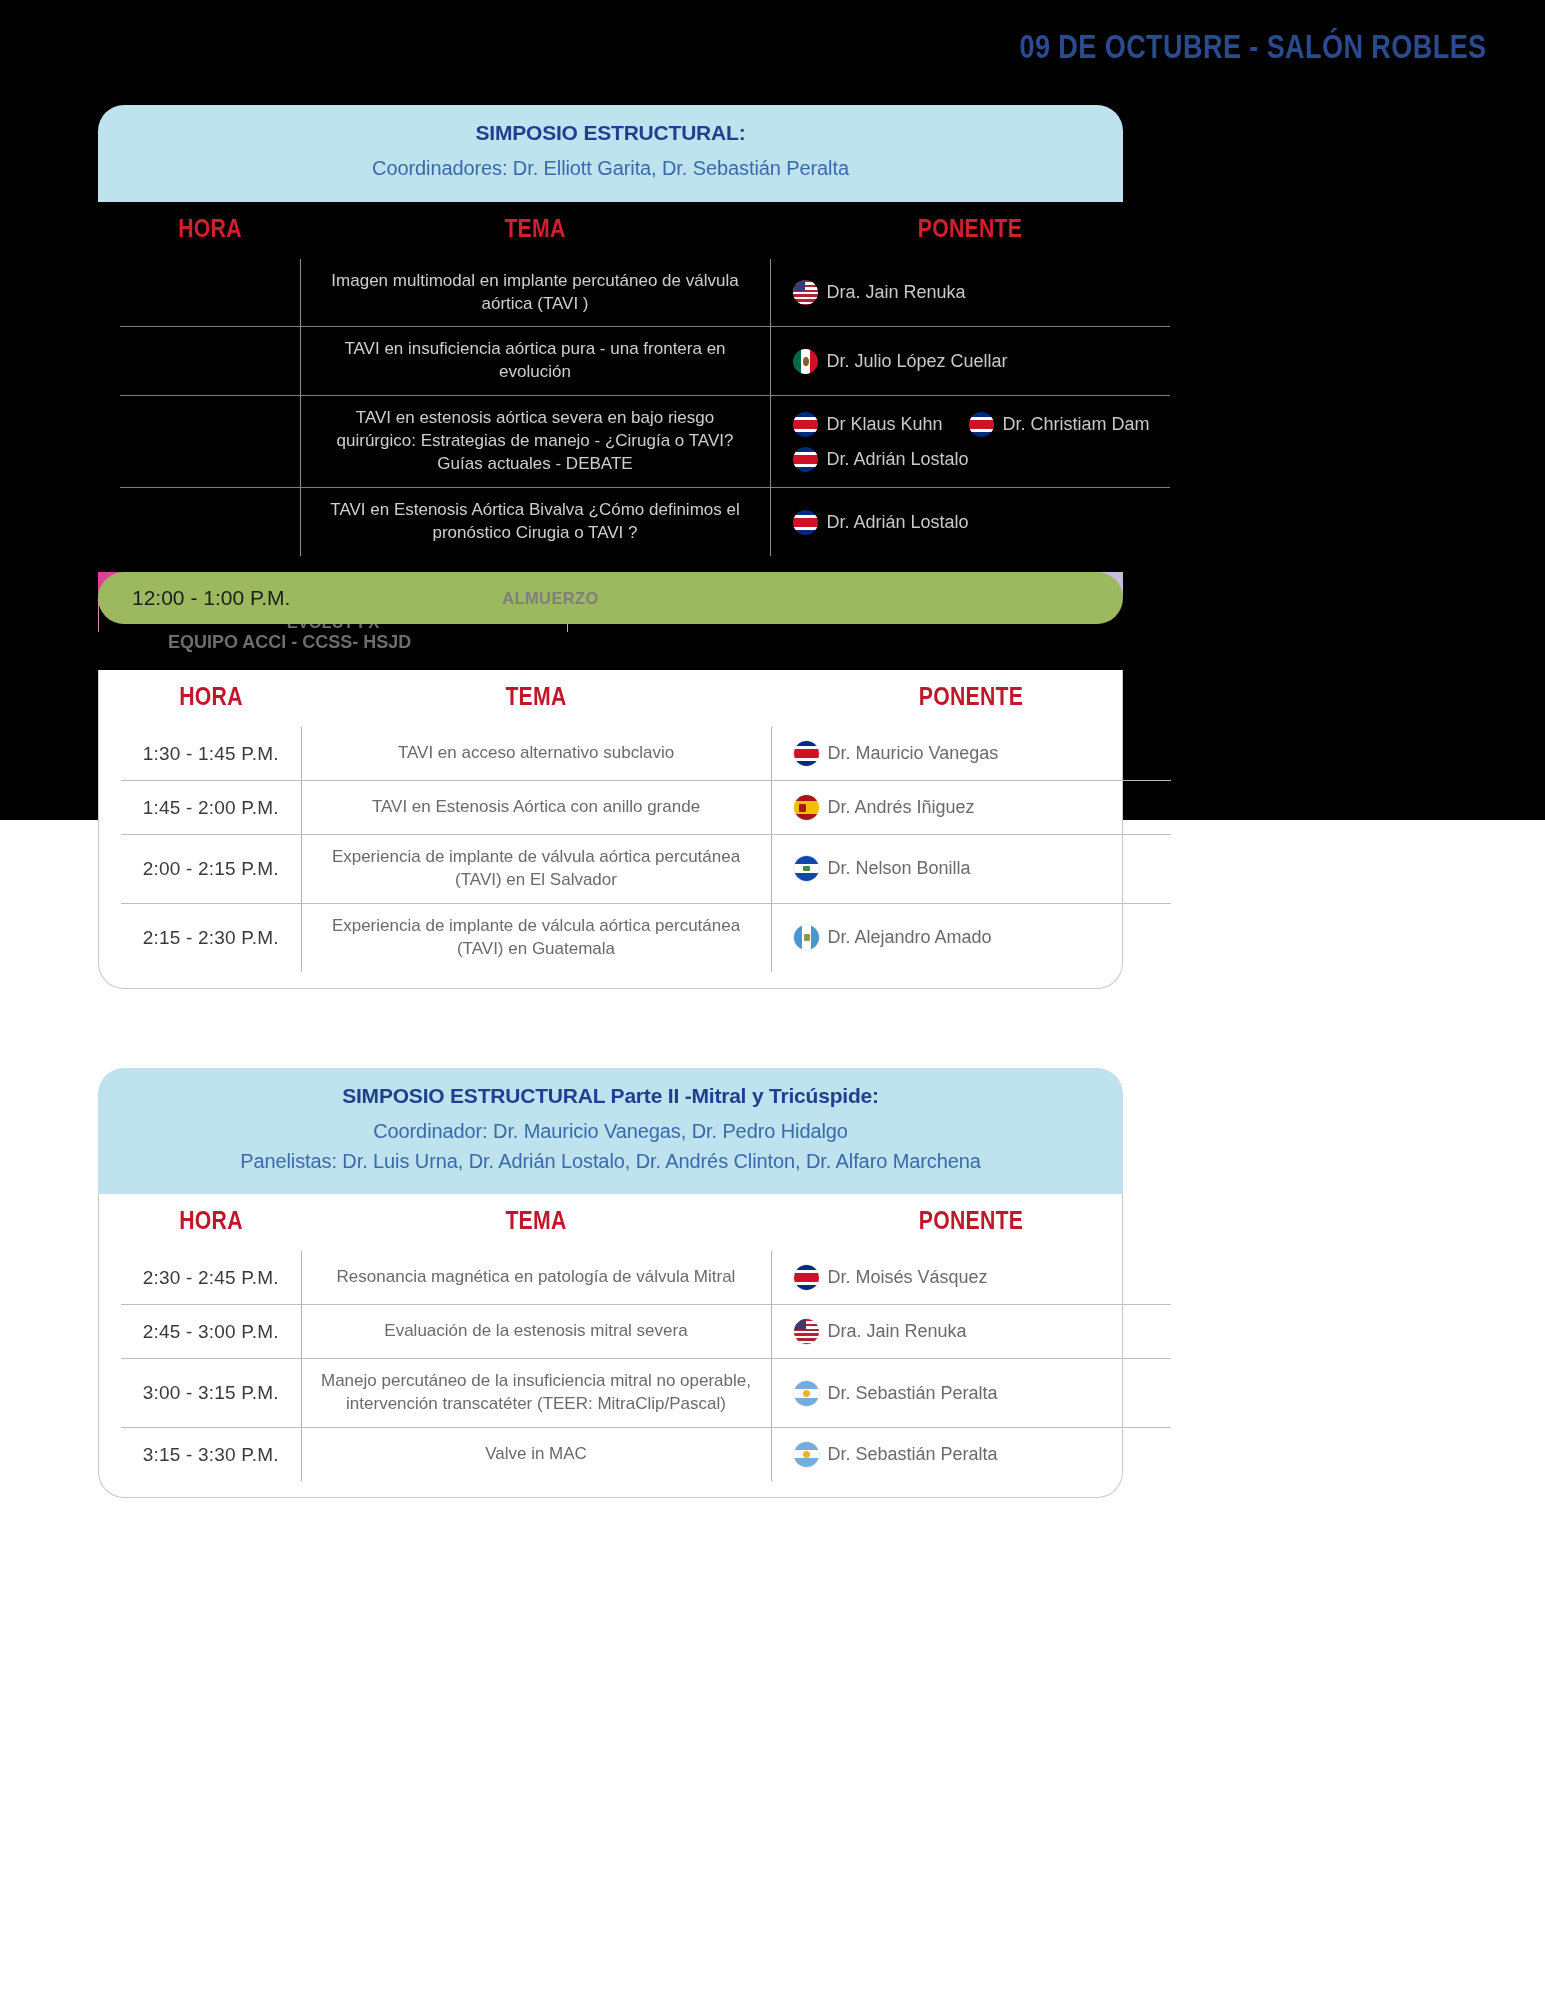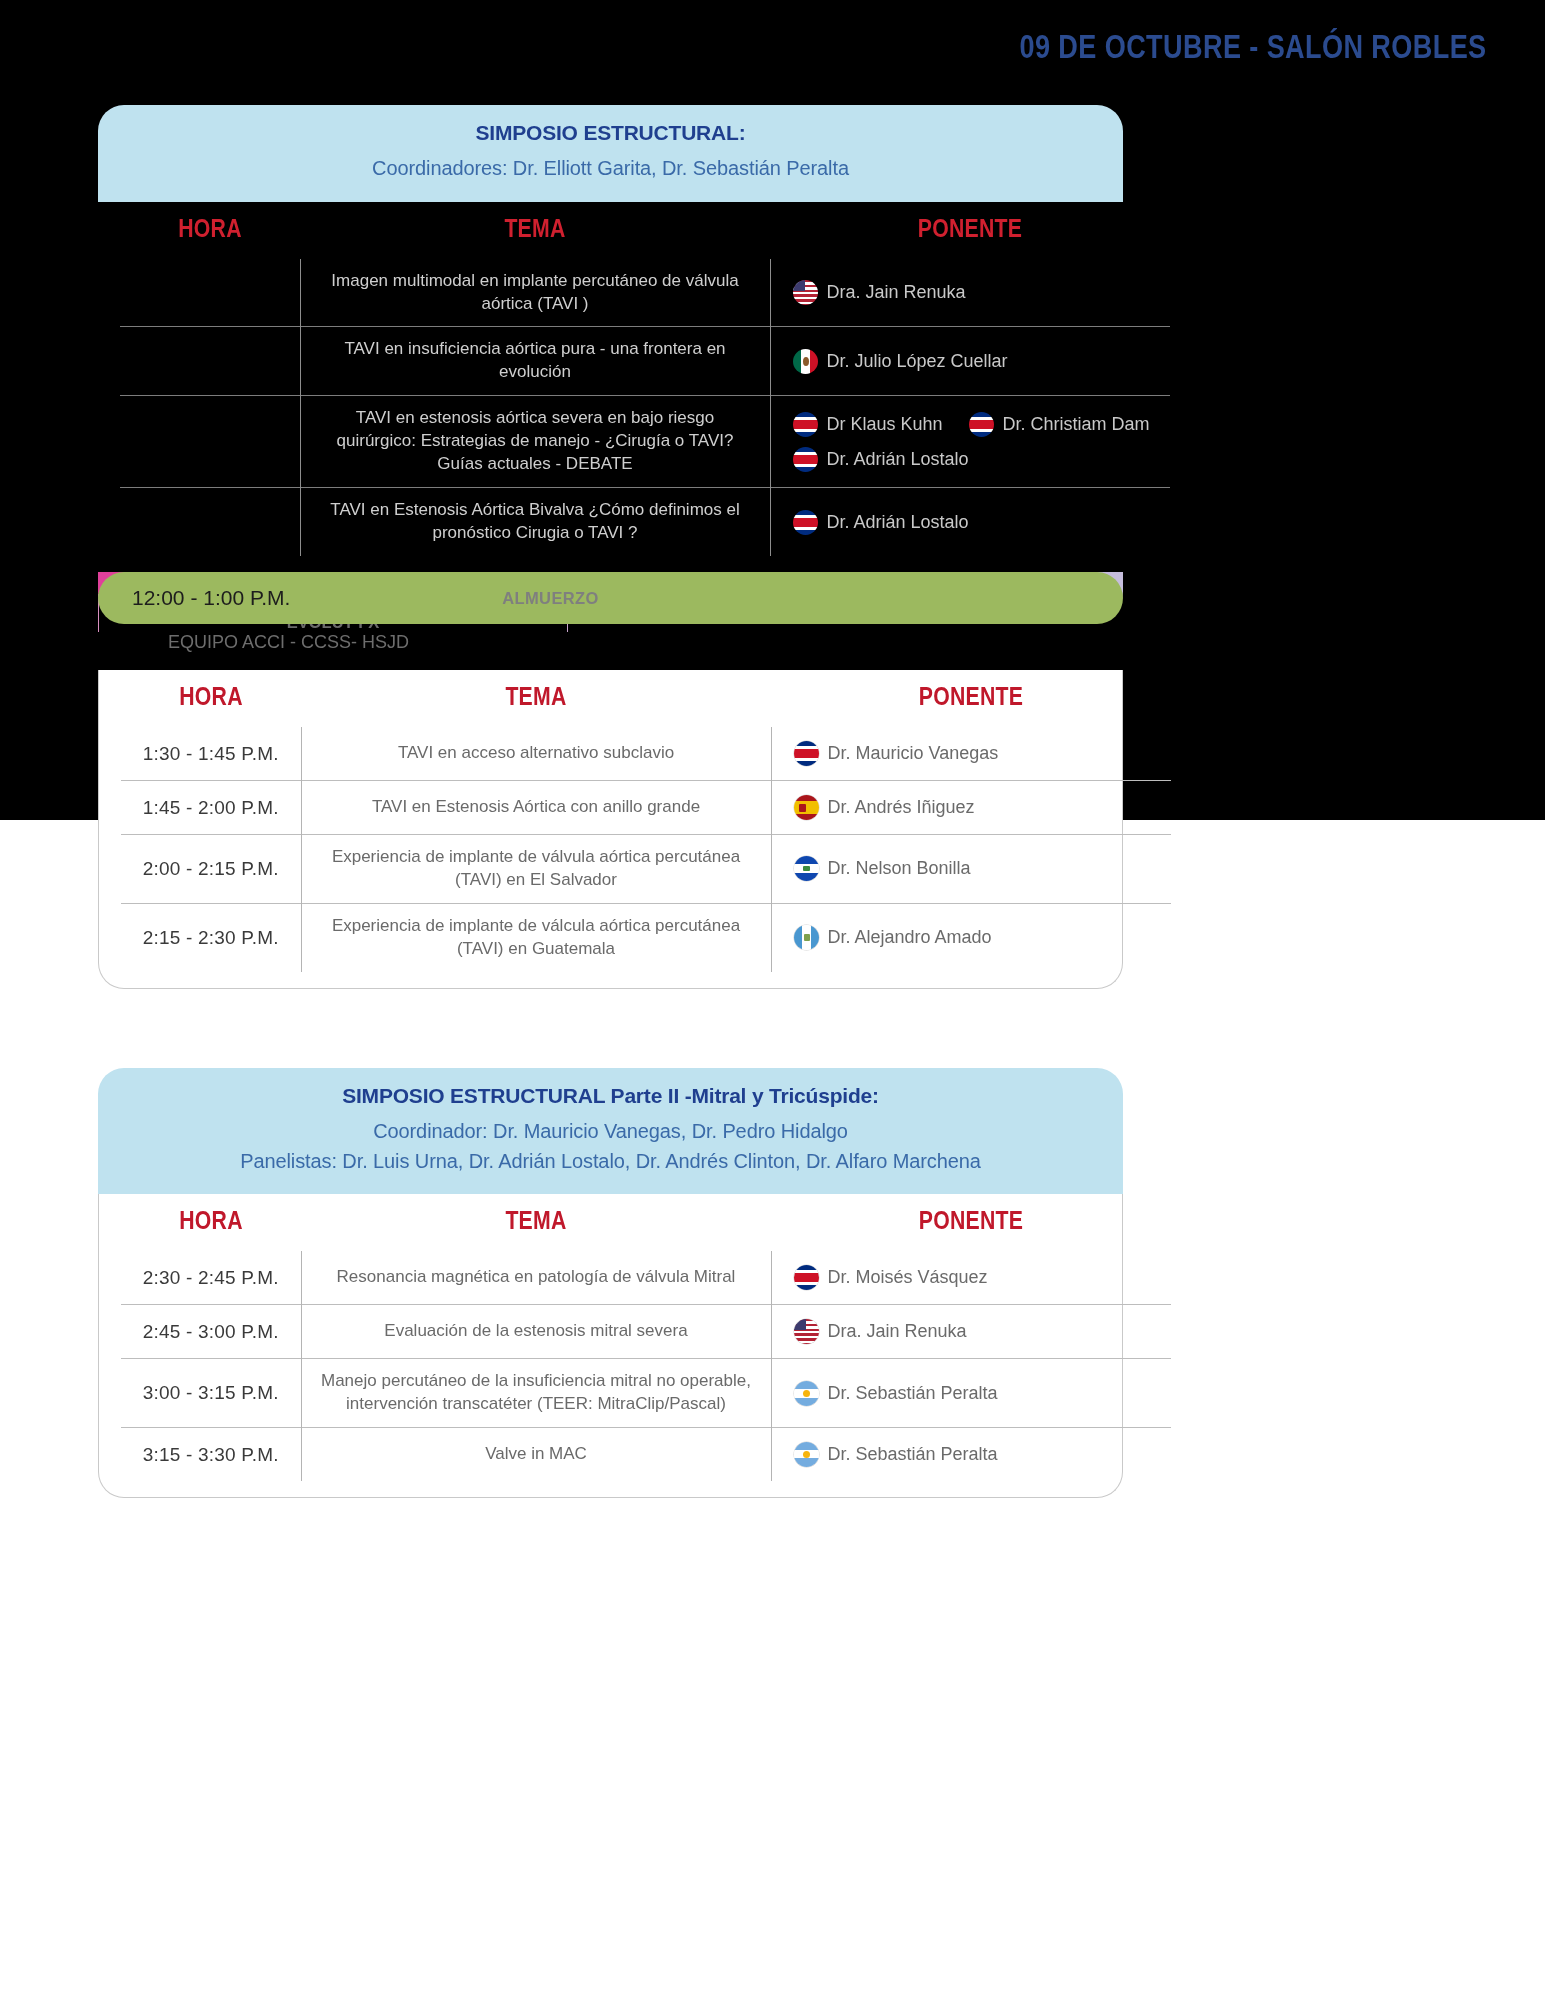--- a/index.html
+++ b/index.html
@@ -143,21 +143,21 @@
     font-size: 19px; color:#1b1b1b; white-space: nowrap;
   }
   .live-tema {
     width: 470px; display:flex; align-items:center; justify-content:center;
     font-size: 16.5px; font-weight: bold; color:#6b6b6b;
     border-left: 1px solid #d88fc0; border-right: 1px solid #c8a6cd;
     text-align:center; padding: 0 8px;
   }
   .live-pon {
     flex: 1; display:flex; align-items:center; padding-left: 70px;
-    font-size: 18px; color:#6d6d6d;
+    font-size: 18px; color:#6d6d6d;font-weight:bold;
   }
 
   .lunch-bar {
     display:flex; align-items:center;
     background: #9cb95f; border-radius: 30px; height: 52px;
     padding: 0 34px;
   }
   .lunch-hora {
     width: 180px; font-family:"Liberation Sans Narrow","Liberation Sans",sans-serif;
     font-size: 21px; color:#1d1d1d; white-space:nowrap;

